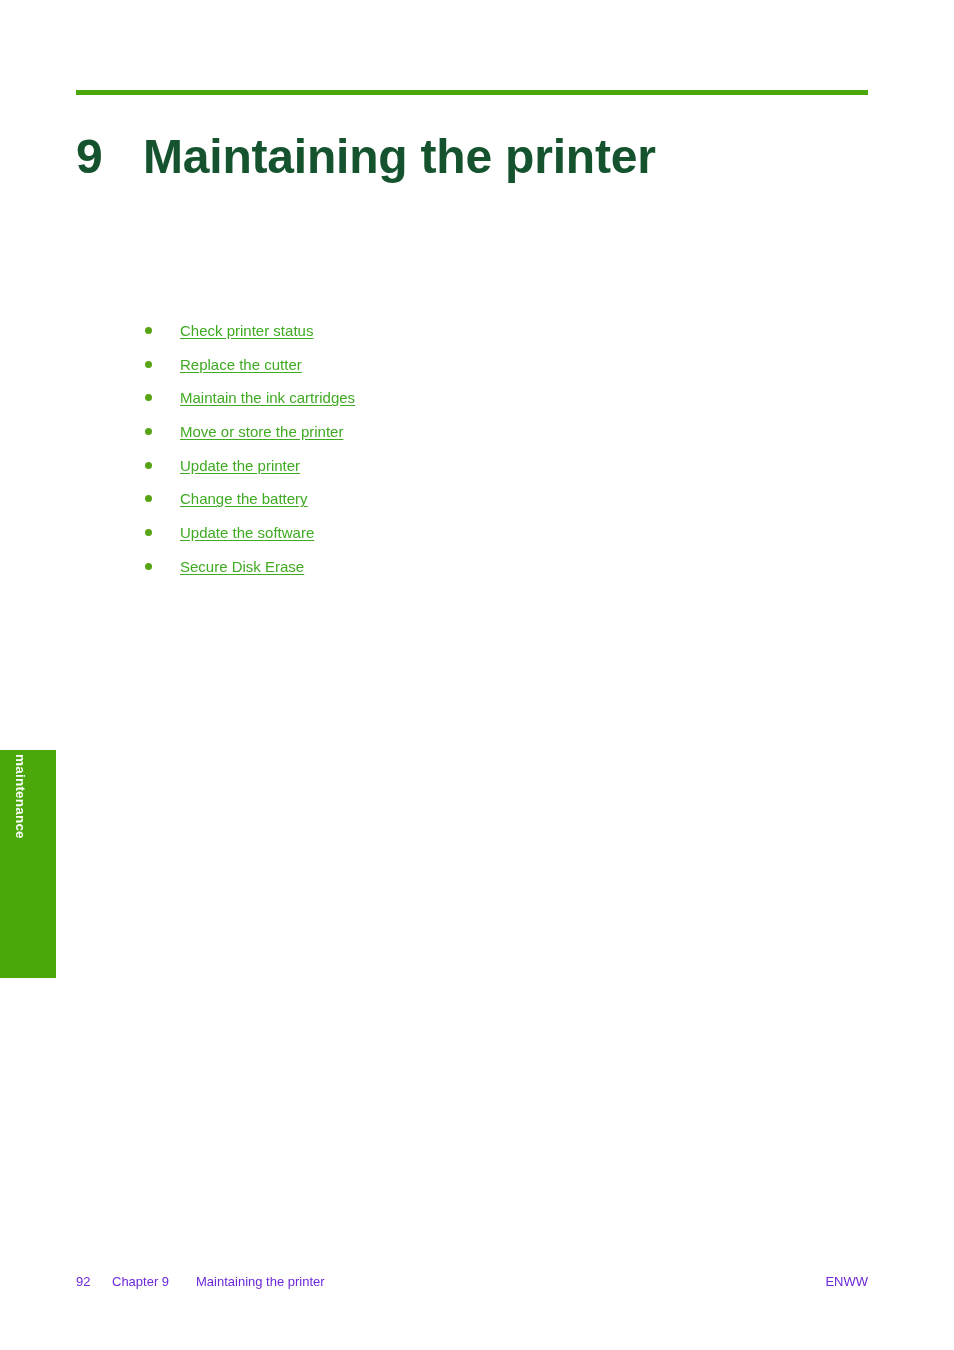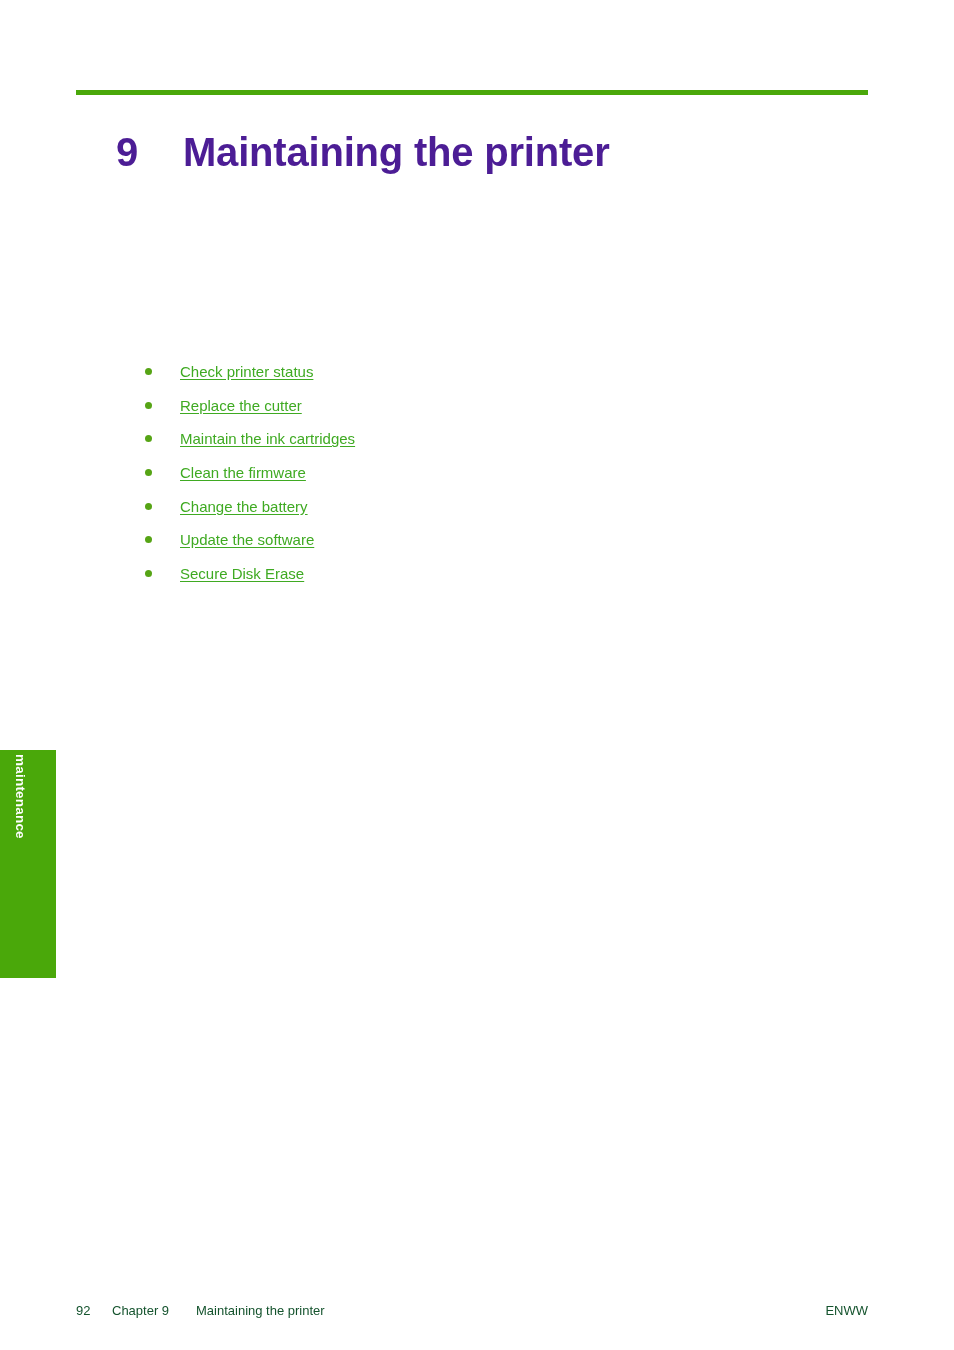--- a/index.html
+++ b/index.html
@@ -33,43 +33,41 @@
     height: 5px;
     background: #4aa80a;
   }
 
   .chapter-heading {
     position: absolute;
     left: 76px;
     top: 100px;
     width: 792px;
     height: 56px;
-    color: #4c1d95;
-    font-size: 40px;
+    color: #14532d;
+    font-size: 48px;
     font-weight: bold;
     line-height: 50px;
     white-space: nowrap;
     letter-spacing: -0.2px;
-    margin-left: 40px;
   }
   .chapter-number {
     display: inline-block;
     width: 67px;
   }
   .chapter-title {
     display: inline-block;
   }
 
   
   .toc-list {
     position: absolute;
     left: 142px;
     top: 320px;
     width: 700px;
-    margin-top: 41px;
   }
   .toc-item {
     position: relative;
     height: 33.7px;
     line-height: 22px;
     padding-left: 38px;
     white-space: nowrap;
   }
   .toc-bullet {
     position: absolute;
@@ -112,23 +110,22 @@
   }
 
   
   .footer {
     position: absolute;
     left: 76px;
     top: 1272px;
     width: 792px;
     height: 20px;
     font-size: 13px;
-    color: #14532d;
+    color: #6d28d9;
     line-height: 20px;
-    margin-top: 29px;
   }
   .footer-left {
     position: absolute;
     left: 0;
     top: 0;
     white-space: nowrap;
   }
   .footer-page-number {
     display: inline-block;
     width: 36px;
@@ -169,24 +166,28 @@
     <div class="toc-item">
       <span class="toc-bullet"></span>
       <a class="toc-link">Replace the cutter</a>
     </div>
 
     <div class="toc-item">
       <span class="toc-bullet"></span>
       <a class="toc-link">Maintain the ink cartridges</a>
     </div>
 
-
-    <div class="toc-item">
-      <span class="toc-bullet"></span>
-      <a class="toc-link">Clean the firmware</a>
+    <div class="toc-item">
+      <span class="toc-bullet"></span>
+      <a class="toc-link">Move or store the printer</a>
+    </div>
+
+    <div class="toc-item">
+      <span class="toc-bullet"></span>
+      <a class="toc-link">Update the printer</a>
     </div>
 
     <div class="toc-item">
       <span class="toc-bullet"></span>
       <a class="toc-link">Change the battery</a>
     </div>
 
     <div class="toc-item">
       <span class="toc-bullet"></span>
       <a class="toc-link">Update the software</a>

